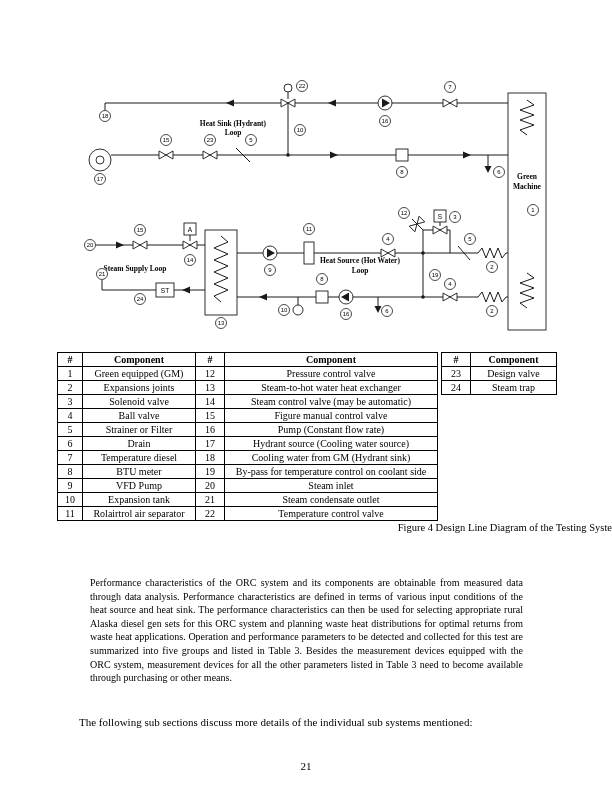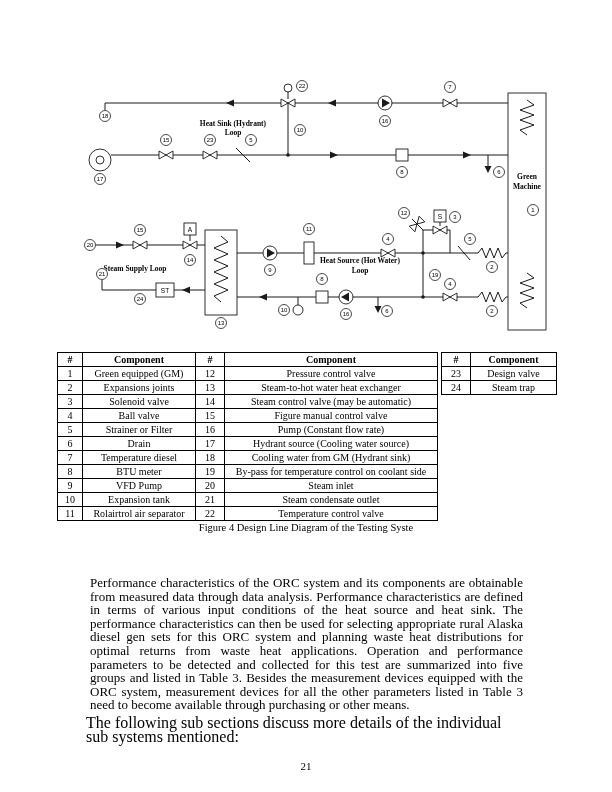--- a/index.html
+++ b/index.html
@@ -12,23 +12,23 @@
   .badge text{font-size:6px;text-anchor:middle;dominant-baseline:central;font-family:"Liberation Sans",sans-serif;}
   .dlabel{font-size:7.5px;font-weight:bold;text-anchor:middle;font-family:"Liberation Serif",serif;fill:#000;}
   .bx{font-size:6.5px;text-anchor:middle;dominant-baseline:central;font-family:"Liberation Sans",sans-serif;fill:#000;}
   .tables{position:absolute;top:352px;left:57px;display:flex;align-items:flex-start;}
   table{border-collapse:collapse;table-layout:fixed;font-size:10px;font-family:"Liberation Serif",serif;}
   td,th{border:1px solid #000;height:13px;line-height:12px;padding:0 1px;text-align:center;overflow:hidden;white-space:nowrap;}
   th{font-weight:bold;}
   .t-left{width:139px;} .t-left .cnum{width:22px;}
   .t-mid{width:243px;margin-left:-1px;} .t-mid .cnum{width:26px;}
   .t-right{width:116px;margin-left:3px;} .t-right .cnum{width:26px;}
-  .caption{position:absolute;top:522px;left:0;width:612px;text-align:center;font-size:10.5px;}
-  .body-text{position:absolute;left:90px;top:576px;width:433px;font-size:13px;line-height:13.6px;text-align:justify;}
-  .body-text2{position:absolute;left:86px;top:716px;width:433px;font-size:16px;line-height:13.6px;}
+  .caption{position:absolute;top:522px;left:0;width:612px;text-align:right;font-size:10.5px;}
+  .body-text{position:absolute;left:90px;top:576px;width:433px;font-size:10px;line-height:13.6px;text-align:justify;}
+  .body-text2{position:absolute;left:79px;top:716px;width:433px;font-size:11px;line-height:13.6px;}
   .page-num{position:absolute;top:760px;left:0;width:612px;text-align:center;font-size:11px;}
 </style>
 </head>
 <body>
 
 <div class="page">
 
   <svg class="diagram" width="484" height="262" viewBox="0 0 484 262">
 
     <g>

